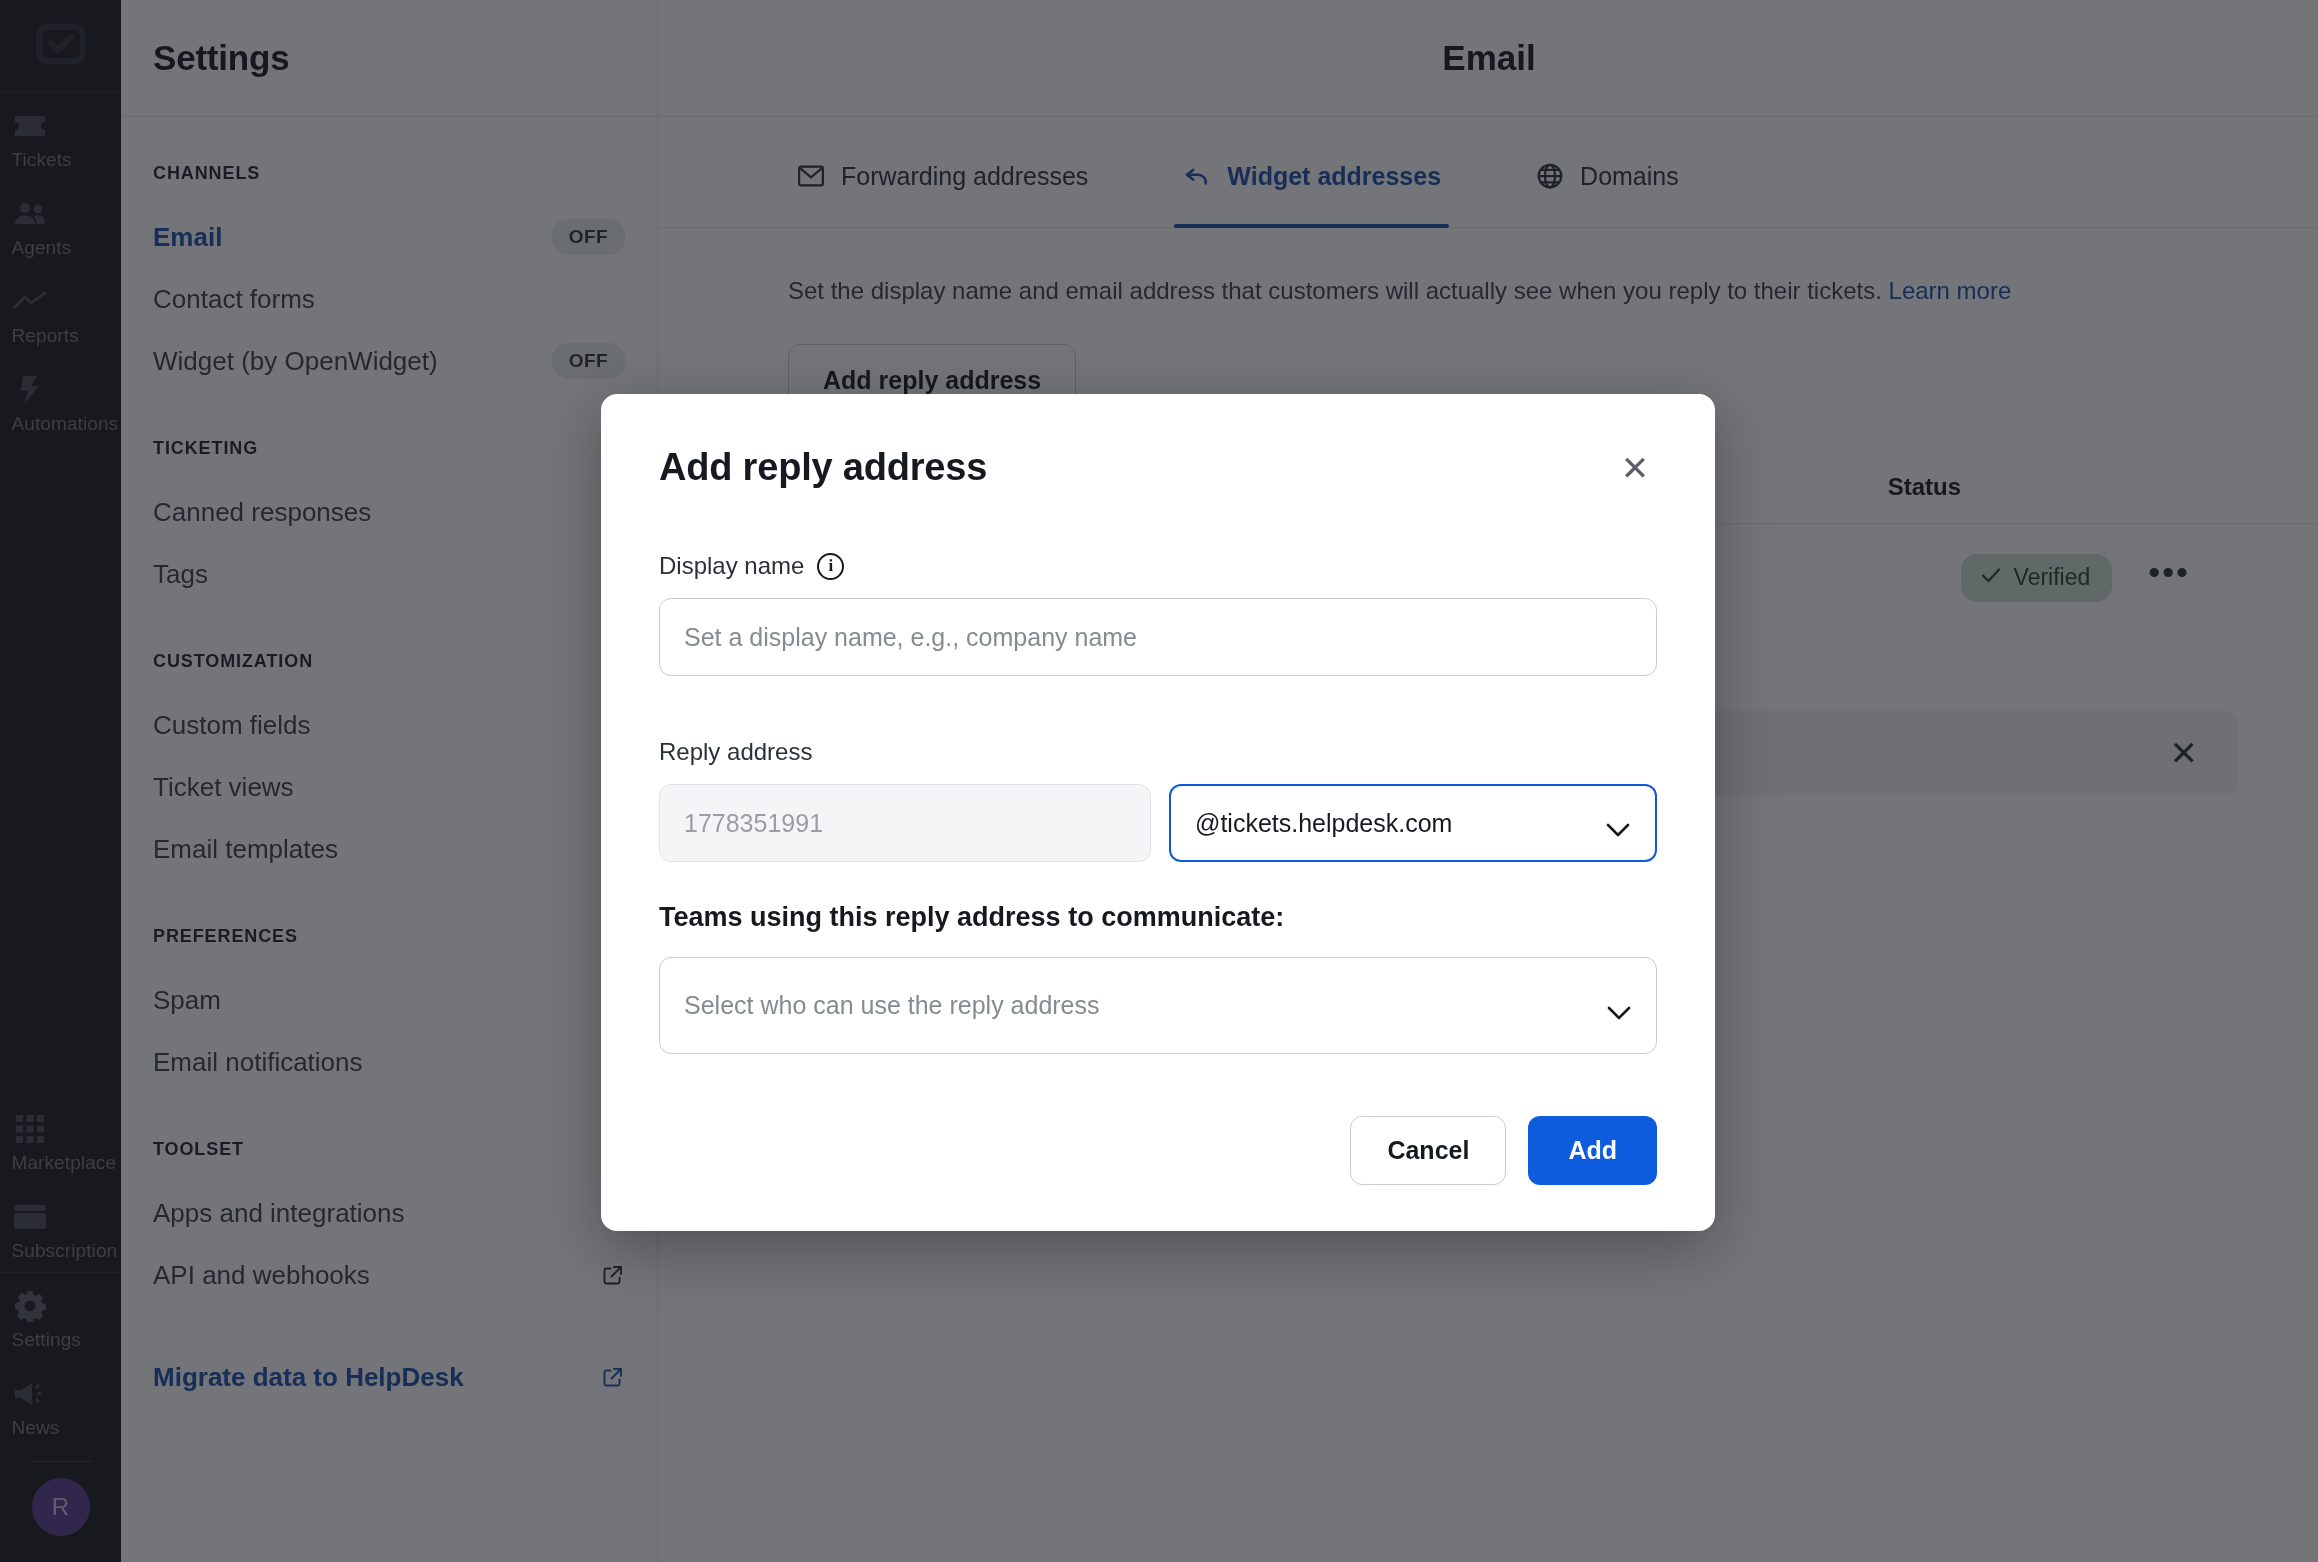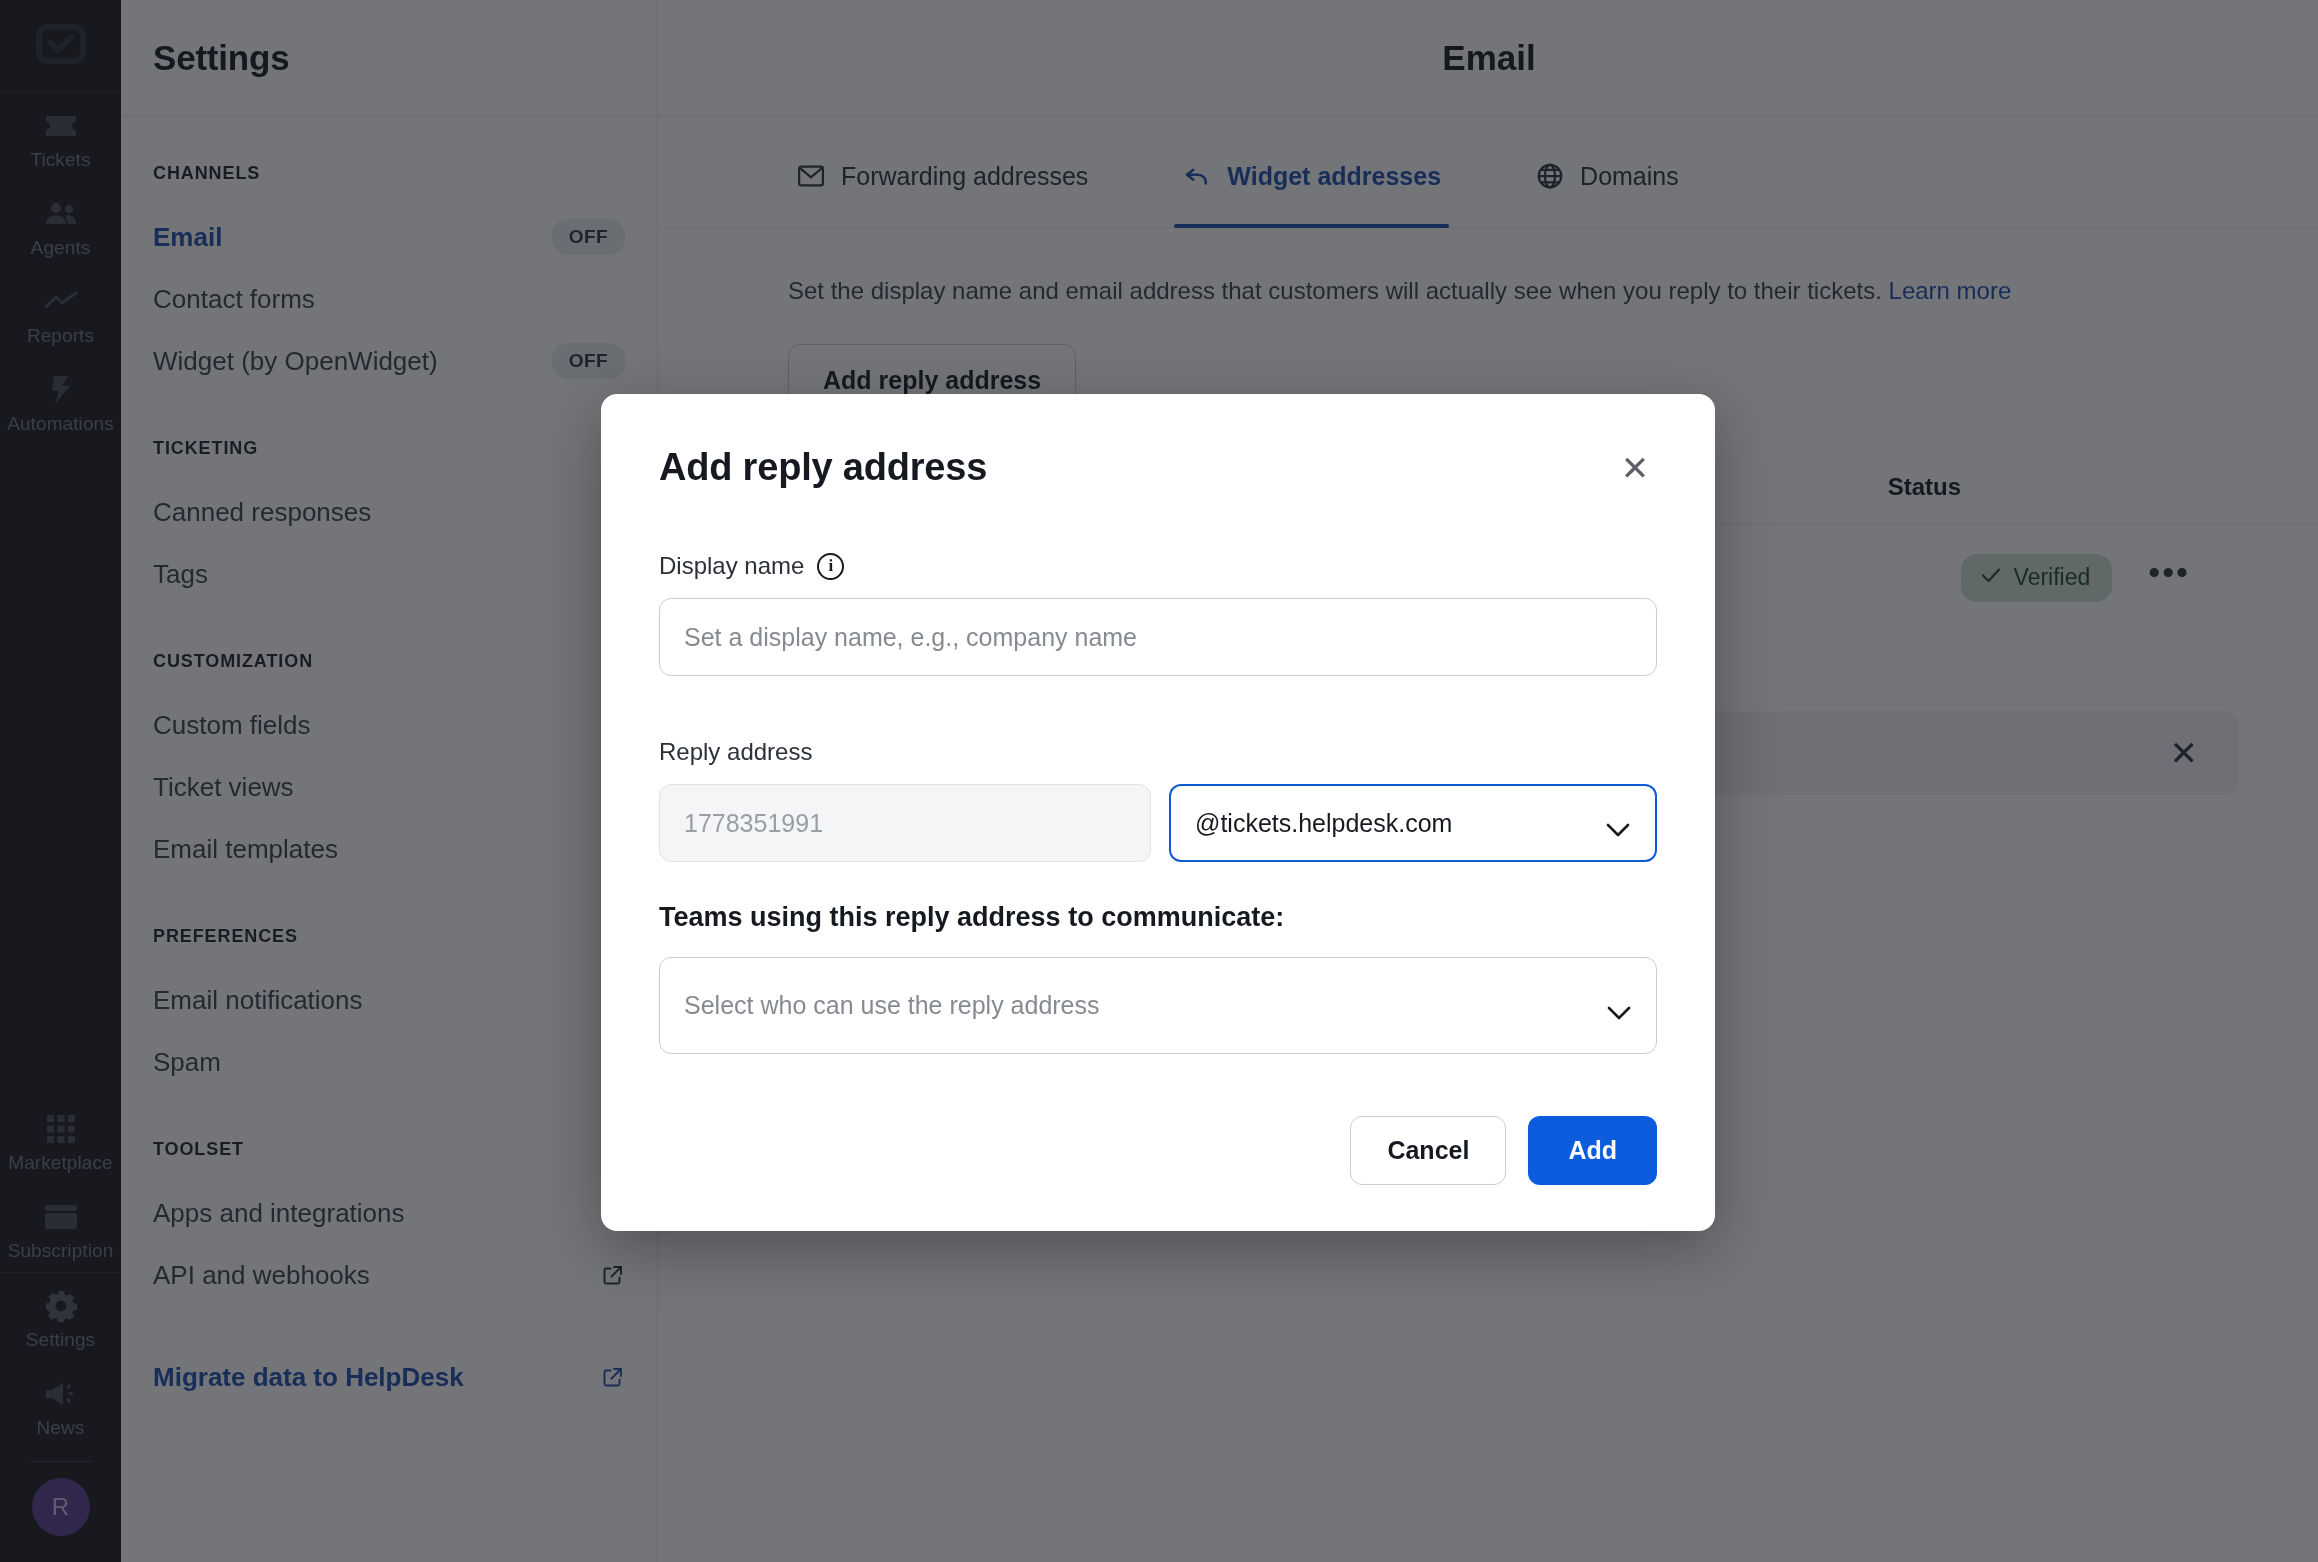--- a/index.html
+++ b/index.html
@@ -22,21 +22,21 @@
   .rail-logo {
     margin-top: 22px; margin-bottom: 26px;
     width: 54px; height: 44px;
     display: flex; align-items: center; justify-content: center;
   }
   .rail-divider-top {
     width: 121px; height: 1px; background: #2b2d31;
   }
   .rail-item {
     width: 98px; padding: 16px 0 12px;
-    display: flex; flex-direction: column; align-items: center; gap: 7px;
+    display: flex; flex-direction: column; align-items: flex-start; gap: 7px;
   }
   .rail-item .ricon { width: 36px; height: 34px; display:flex; align-items:center; justify-content:center; }
   .rail-item .rlabel {
     font-size: 19px; color: #73757b; letter-spacing: 0.1px; line-height: 1;
   }
   .rail-spacer { flex: 1 1 auto; }
   .rail-sep { width: 121px; height: 1px; background: #2b2d31; }
   .rail-hr { width: 62px; height: 1px; background: #3a3c41; margin: 12px 0 16px; }
   .avatar {
     width: 58px; height: 58px; border-radius: 50%;
@@ -304,24 +304,24 @@
     </div>
     <div class="nav-row">
       <span class="nav-text">Ticket views</span>
     </div>
     <div class="nav-row">
       <span class="nav-text">Email templates</span>
     </div>
 
     <div class="group-label">PREFERENCES</div>
     <div class="nav-row">
+      <span class="nav-text">Spam</span>
+    </div>
+    <div class="nav-row">
       <span class="nav-text">Email notifications</span>
-    </div>
-    <div class="nav-row">
-      <span class="nav-text">Spam</span>
     </div>
 
     <div class="group-label">TOOLSET</div>
     <div class="nav-row">
       <span class="nav-text">Apps and integrations</span>
     </div>
     <div class="nav-row">
       <span class="nav-text">API and webhooks</span>
       <span class="ext-icon">
         <svg width="24" height="24" viewBox="0 0 24 24" fill="none" stroke="#2c3038" stroke-width="1.9" stroke-linecap="round" stroke-linejoin="round">

